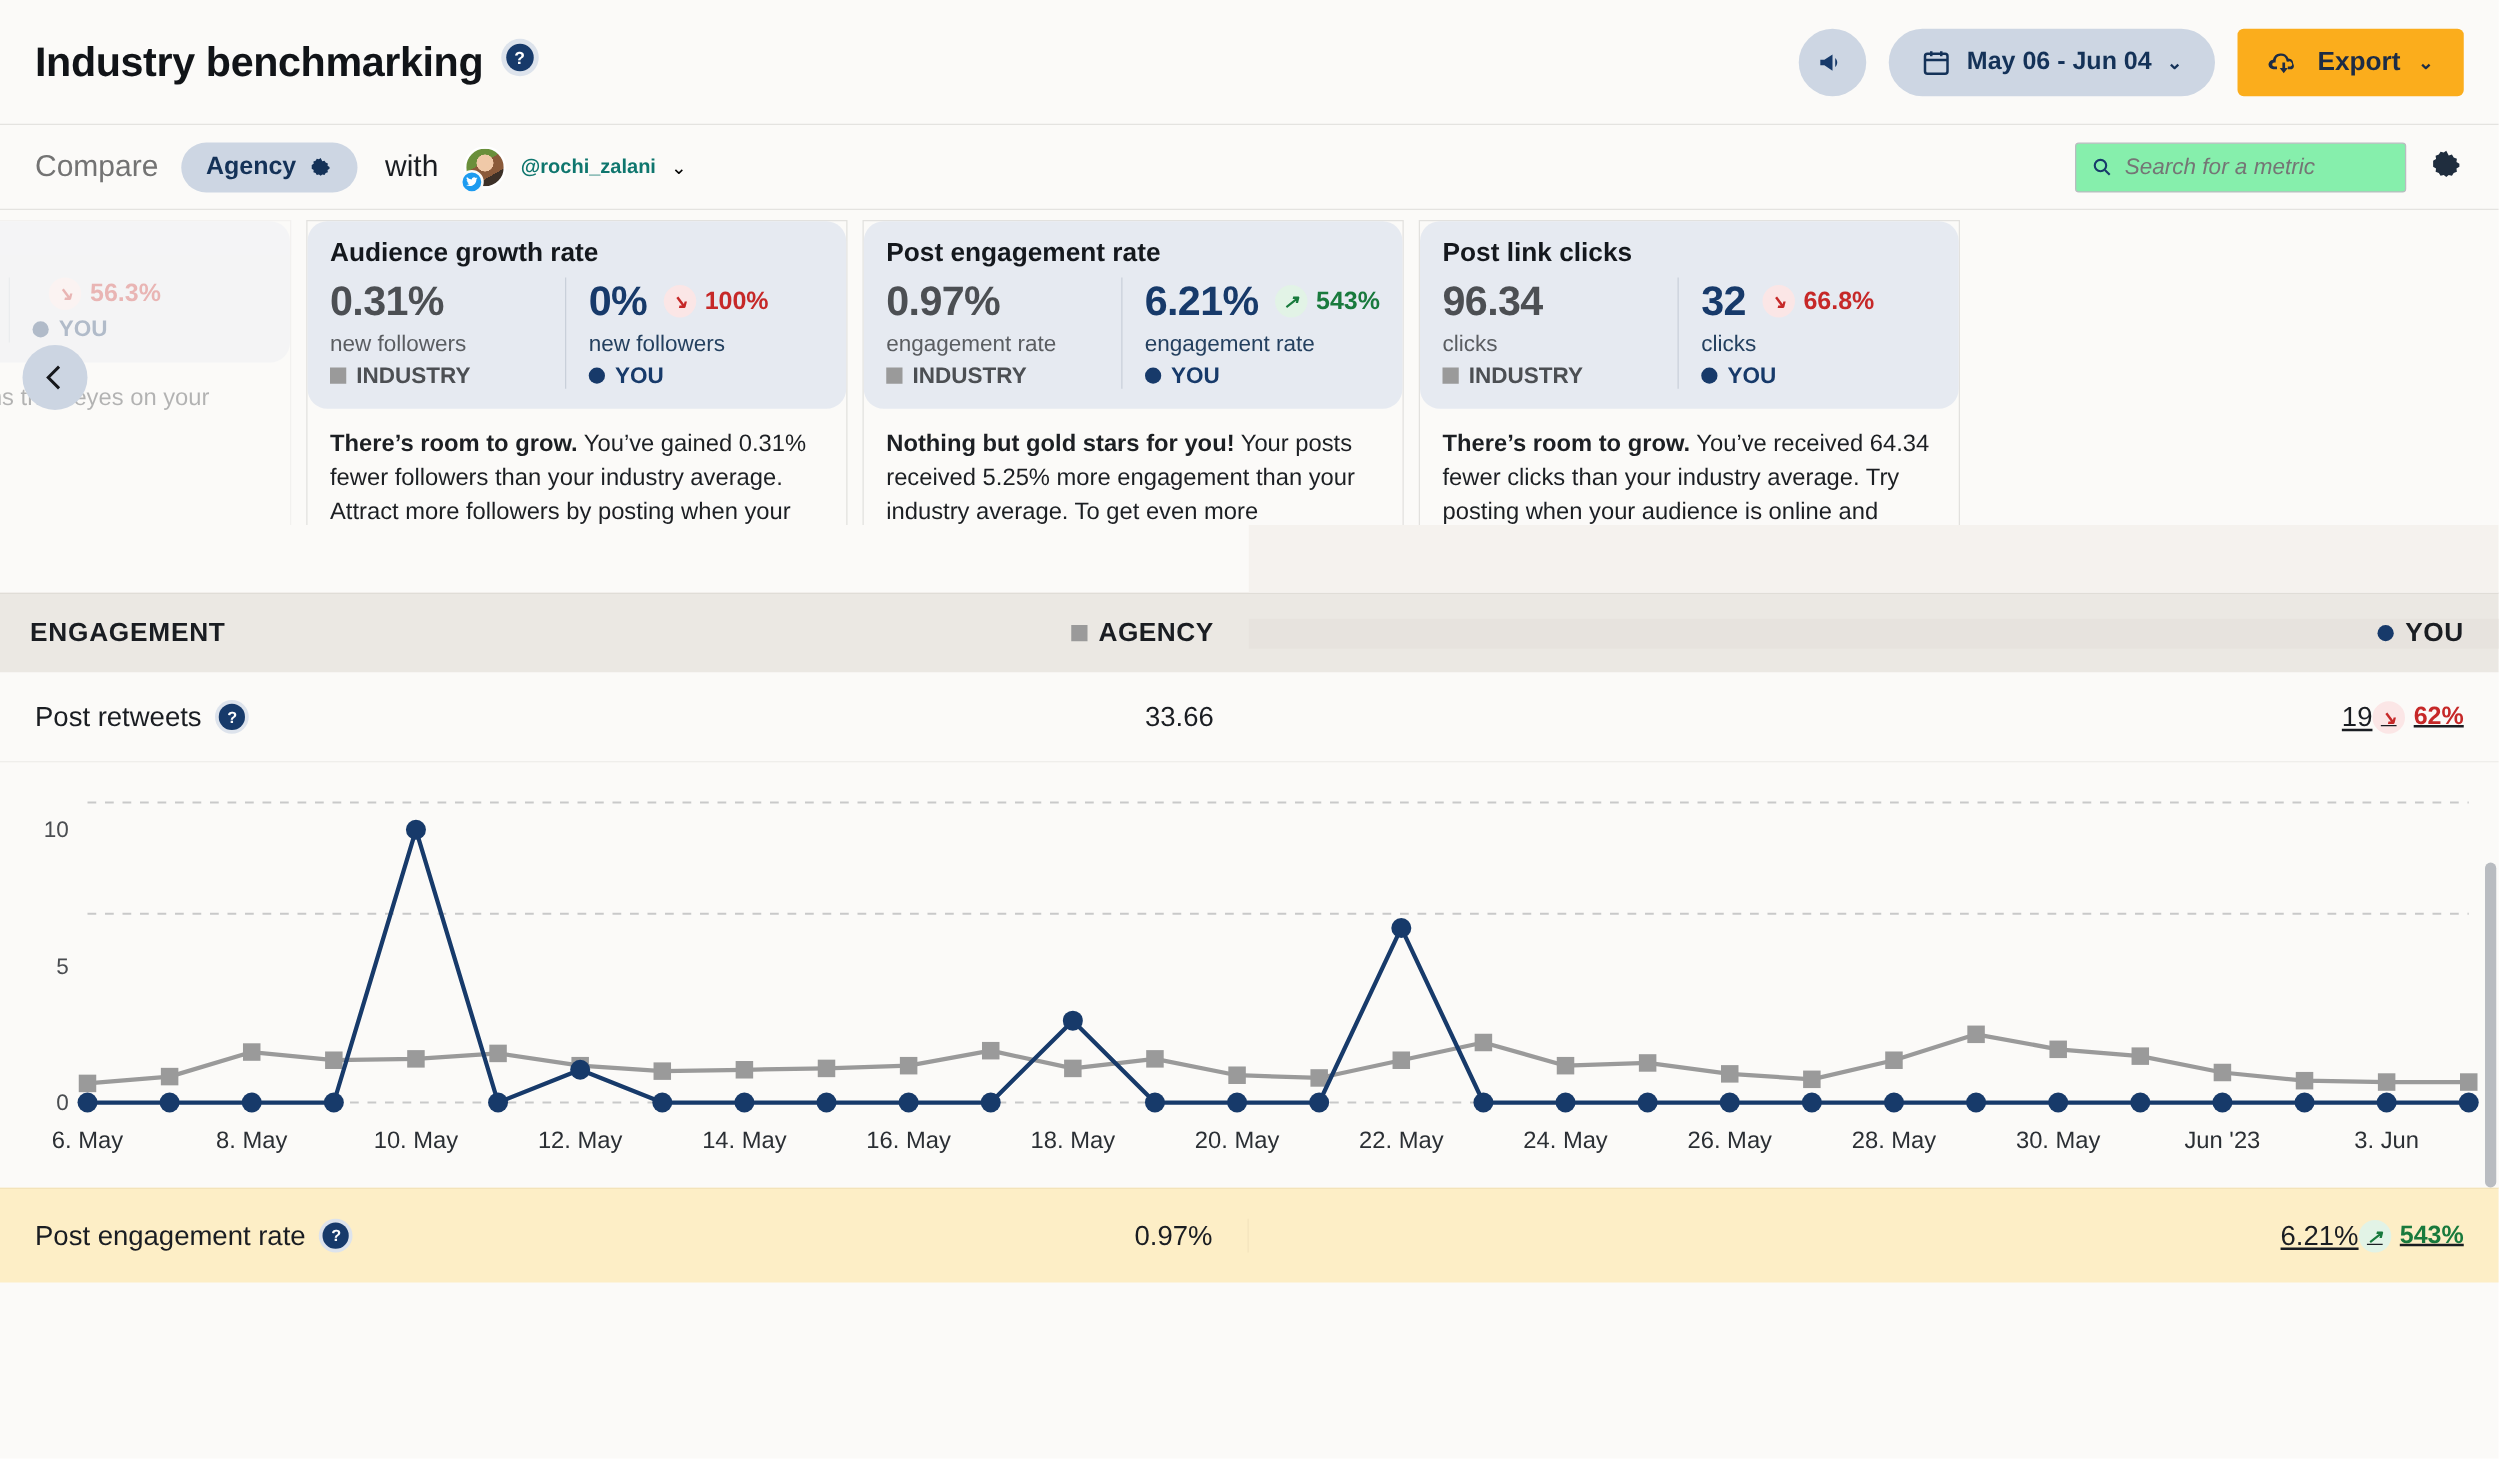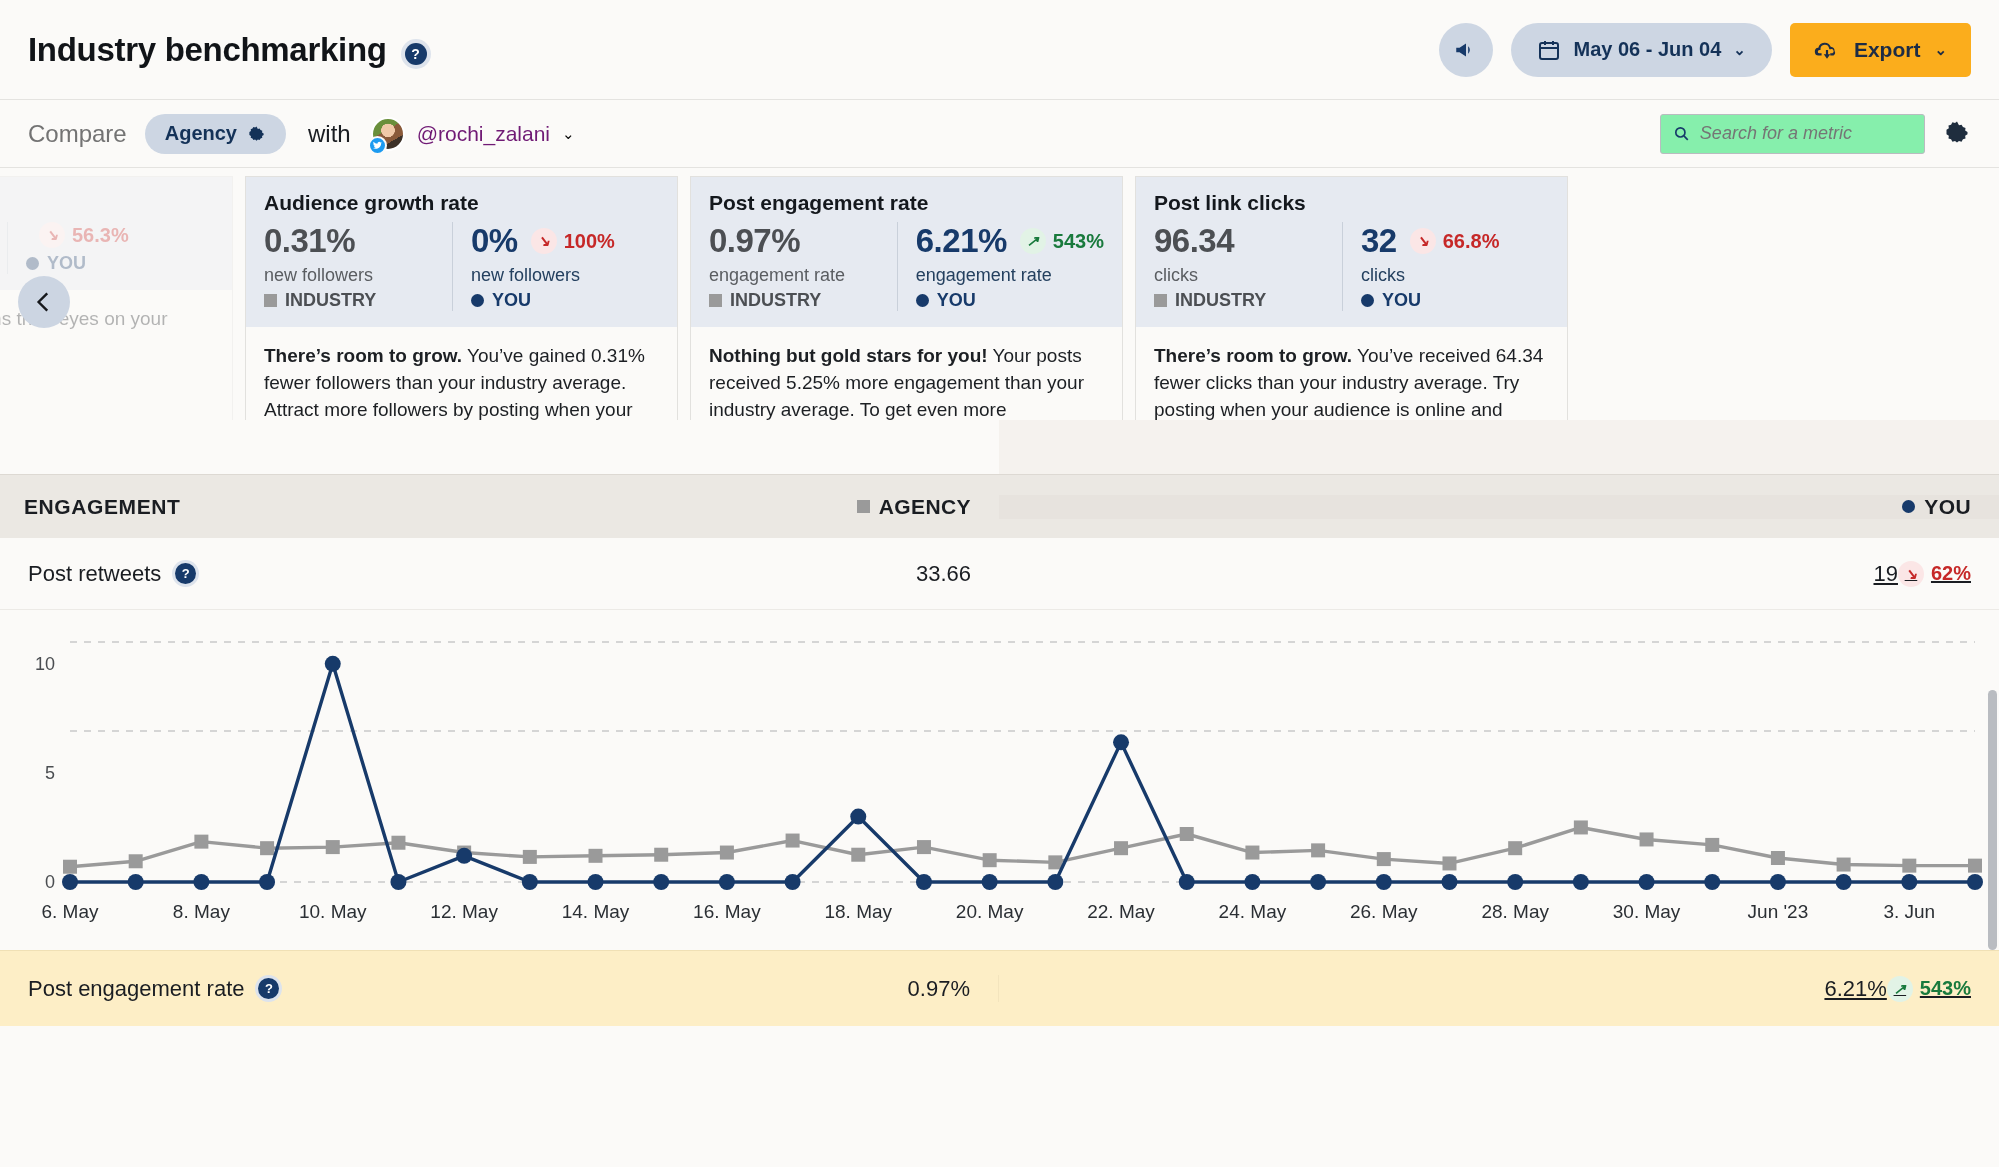--- a/index.html
+++ b/index.html
@@ -10,21 +10,21 @@
     overflow: hidden;
   }
   .app { position: relative; width: 1999px; height: 1167px; background:#fbfaf8; }
 
   
   .topbar {
     height: 100px; background:#fbfaf8;
     display:flex; align-items:center; justify-content:space-between;
     padding: 0 28px 0 28px; border-bottom:1px solid #e4e3e0;
   }
-  .title-wrap { display:flex; align-items:flex-end; gap:14px; }
+  .title-wrap { display:flex; align-items:flex-start; gap:14px; }
   .page-title { font-size:33px; font-weight:700; color:#111418; letter-spacing:-0.3px; }
   .help-badge {
     width:30px; height:30px; border-radius:50%; background:#dde3ec;
     display:flex; align-items:center; justify-content:center;
   }
   .help-badge .dot {
     width:22px;height:22px;border-radius:50%;background:#173a6a;
     color:#fff;font-size:14px;font-weight:700;display:flex;align-items:center;justify-content:center;
   }
   .top-actions { display:flex; align-items:center; gap:18px; }
@@ -62,40 +62,40 @@
     width:34px;height:34px;border-radius:50%;
     background:
       radial-gradient(circle at 50% 38%, #f0c9a8 0 28%, transparent 29%),
       linear-gradient(150deg,#6a8f3b 0 40%, #8a5a3a 40% 70%, #3c3027 70% 100%);
     border:2px solid #fff;
   }
   .tw-badge{
     position:absolute;left:-3px;bottom:-4px;width:19px;height:19px;border-radius:50%;
     background:#1d9bf0;border:2px solid #fbfaf8;display:flex;align-items:center;justify-content:center;
   }
-  .handle { font-size:21px;font-weight:400;color:#701a75; }
+  .handle { font-size:16px;font-weight:700;color:#0f766e; }
   .search-box {
     margin-left:auto;width:265px;height:40px;background:#86efac;border:1px solid #b9bcc0;
     border-radius:3px;display:flex;align-items:center;gap:10px;padding:0 12px;
   }
   .search-box input {
     border:0;outline:0;font-size:18px;color:#6b7076;font-style:italic;
     font-family:"Liberation Sans",sans-serif;width:100%;background:transparent;
   }
   .gear-btn { margin-left:18px;cursor:pointer; }
 
   
   .cards-region { position:relative;height:252px;background:#fbfaf8;overflow:hidden; }
   .cards { display:flex;gap:12px;padding:8px 0 10px 0;position:relative;left:-200px;width:2400px; }
   .card {
     width:433px;flex:0 0 433px;background:#fbfaf8;border:1px solid #e2e1de;
     display:flex;flex-direction:column;
   }
   .card.faded { opacity:0.32; }
-  .card-head { background:#e6eaf1;padding:14px 18px 16px 18px; }
+  .card-head { background:#e6eaf1;padding:14px 18px 16px 18px;border-radius:16px; }
   .card-title { font-size:21px;font-weight:700;color:#14181d;margin-bottom:7px; }
   .card-cols { display:flex; }
   .card-col { flex:1; }
   .card-col.you { border-left:1px solid #c9d0da;padding-left:18px; }
   .big-row { display:flex;align-items:center;gap:13px; }
   .big-ind { font-size:33px;font-weight:700;color:#4c4f53;letter-spacing:-0.5px; }
   .big-you { font-size:33px;font-weight:700;color:#173a6a;letter-spacing:-0.5px; }
   .delta { display:flex;align-items:center;gap:7px;font-size:20px;font-weight:700; }
   .delta.down { color:#c62828; }
   .delta.up { color:#197a3d; }

